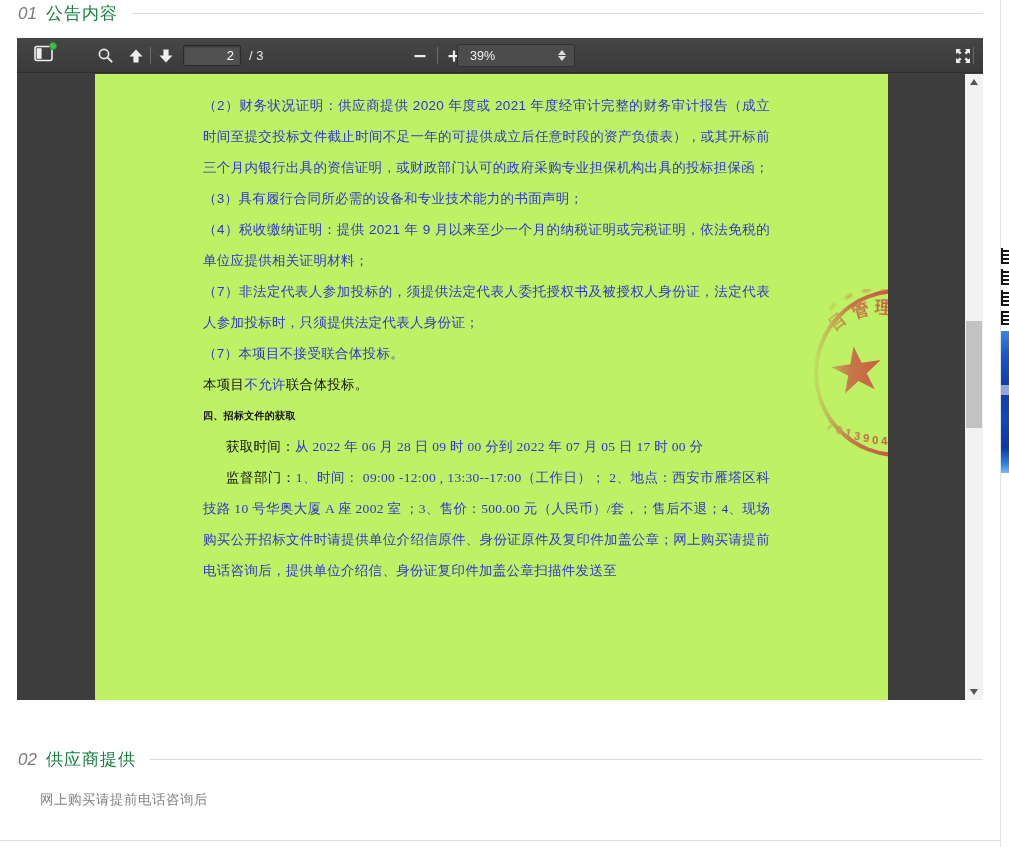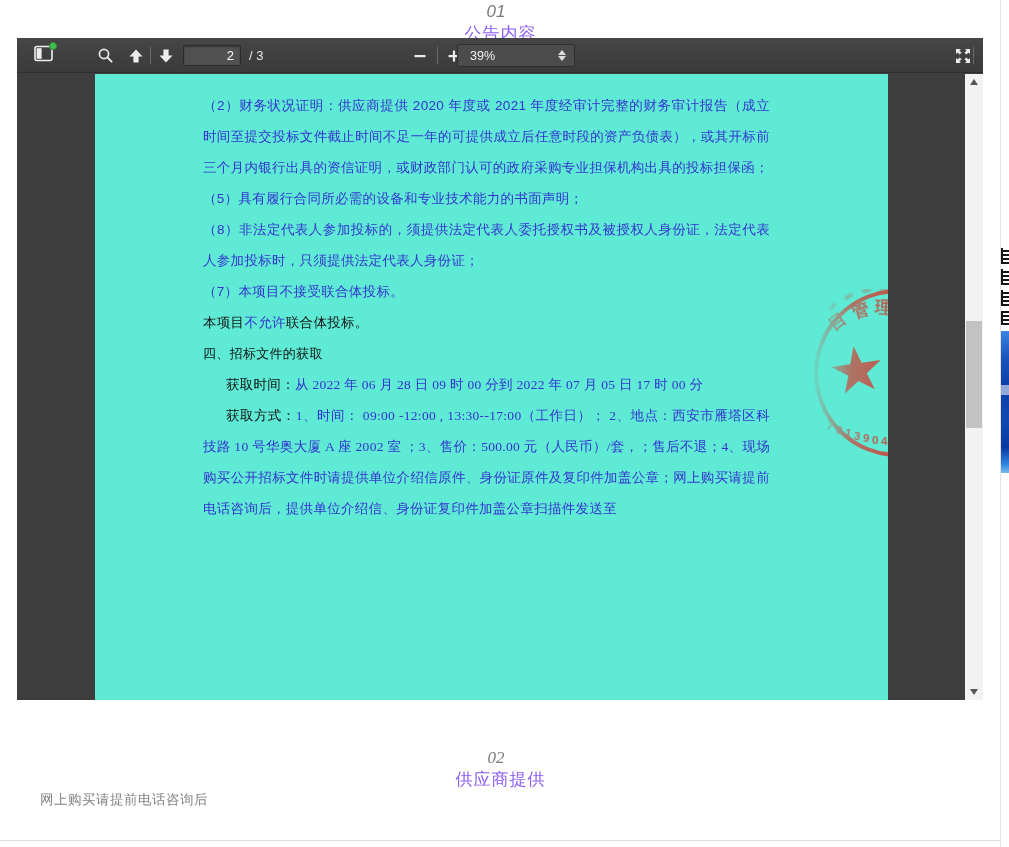--- a/index.html
+++ b/index.html
@@ -1,23 +1,23 @@
 <!DOCTYPE html>
 <html style="--doc-text-blue: #3434d0; --doc-text-black: #141414; --stamp-red: #c94b40; --toolbar-bg: #3e3e3e; --viewer-bg: #3d3d3d; --accent-green: #3fbf4e;"><head>
 <meta charset="utf-8">
 <style>
   * { margin:0; padding:0; box-sizing:border-box; }
   html,body { background:#fff; }
   body { font-family:"Liberation Sans","DejaVu Sans",sans-serif; }
   .screen { position:relative; width:1009px; height:847px; background:#fff; overflow:hidden; }
 
   
-  .sec-head { position:absolute; left:18px; right:26px; display:flex; align-items:center;flex-direction:column; }
+  .sec-head { position:absolute; left:18px; right:26px; display:flex; align-items:center; }
   .sec-num { font-style:italic; font-size:17px; color:#7a7a7a; margin-right:9px; }
-  .sec-title { font-size:17px; color:#8b5cf6; letter-spacing:1px; }
+  .sec-title { font-size:17px; color:#15803d; letter-spacing:1px; }
   .sec-line { flex:1; height:1px; background:#dcdcdc; margin-left:14px; }
   .dept-text { position:absolute; left:40px; top:791px; font-size:13.5px; color:#828282; letter-spacing:.5px; }
   .bottom-line { position:absolute; left:0; top:840px; width:1000px; height:1px; background:#dedede; }
   .panel-right-border { position:absolute; left:1000px; top:0; width:1px; height:847px; background:#e3e3e3; }
 
   
   .pdf-viewer { position:absolute; left:17px; top:38px; width:966px; height:662px; background:#3d3d3d; }
   .pdf-toolbar { position:absolute; left:0; top:0; width:100%; height:35px;
                  background:linear-gradient(#464646,#3a3a3a); border-bottom:1px solid #2e2e2e; }
   .tb-btn { position:absolute; top:0; height:35px; display:flex; align-items:center; justify-content:center; cursor:pointer; }
@@ -31,25 +31,25 @@
                  border:1px solid #303030; border-radius:2px; color:#f2f2f2; font-size:12.5px;
                  display:flex; align-items:center; padding:0 8px 0 12px; cursor:pointer; }
   .zoom-select .spin { margin-left:auto; display:flex; flex-direction:column; gap:1px; }
   .tri-up { width:0; height:0; border-left:4px solid transparent; border-right:4px solid transparent; border-bottom:5px solid #ddd; }
   .tri-dn { width:0; height:0; border-left:4px solid transparent; border-right:4px solid transparent; border-top:5px solid #ddd; }
   .green-dot { position:absolute; right:-4px; top:5px; width:8px; height:8px; border-radius:50%;
                background:var(--accent-green,#3fbf4e); border:1px solid #2f8f3a; }
 
   
   .pdf-body { position:absolute; left:0; top:36px; width:966px; height:626px; background:#3d3d3d; overflow:hidden; }
-  .pdf-page { position:absolute; left:78px; top:0; width:793px; height:626px; background:#5eead4; overflow:hidden; }
+  .pdf-page { position:absolute; left:78px; top:0; width:793px; height:626px; background:#bef264; overflow:hidden; }
   .doc { padding:16px 118px 0 108px; font-size:13.5px; line-height:31px; letter-spacing:.3px;
          text-align:justify; color:var(--doc-text-black,#141414); }
   .doc p { margin:0; }
-  .doc-heading { font-weight:normal; font-size:13px; }
+  .doc-heading { font-weight:bold; font-size:10px; }
   .doc-indent { text-indent:1.7em;font-family:Liberation Serif, serif; }
   .seg-blue { color:var(--doc-text-blue,#3434d0); }
   .seg-black { color:var(--doc-text-black,#141414); }
 
   
   .stamp { position:absolute; left:719px; top:215px; width:168px; height:168px; opacity:.92;
            -webkit-mask-image:linear-gradient(to right, rgba(0,0,0,.1) 0, rgba(0,0,0,.8) 22%, #000 45%);
            mask-image:linear-gradient(to right, rgba(0,0,0,.1) 0, rgba(0,0,0,.8) 22%, #000 45%); }
   .stamp-ring { position:absolute; inset:0; border:4px solid var(--stamp-red,#c94b40); border-radius:50%; filter:blur(.4px); }
   .stamp-star { position:absolute; left:17px; top:57px; width:52px; height:50px; background:var(--stamp-red,#c94b40);
@@ -151,27 +151,28 @@
           </g>
         </svg>
       </div>
       <div class="tb-sep" style="left:956px;"></div>
     </div>
 
     <div class="pdf-body">
       <div class="pdf-page">
         <div class="doc" id="doc-paragraphs">
             <p class=""><span class="seg-blue">（2）财务状况证明：供应商提供 2020 年度或 2021 年度经审计完整的财务审计报告（成立时间至提交投标文件截止时间不足一年的可提供成立后任意时段的资产负债表），或其开标前三个月内银行出具的资信证明，或财政部门认可的政府采购专业担保机构出具的投标担保函；</span></p>
-            <p class=""><span class="seg-blue">（5）具有履行合同所必需的设备和专业技术能力的书面声明；</span></p>
-            <p class=""><span class="seg-blue">（8）非法定代表人参加投标的，须提供法定代表人委托授权书及被授权人身份证，法定代表人参加投标时，只须提供法定代表人身份证；</span></p>
+            <p class=""><span class="seg-blue">（3）具有履行合同所必需的设备和专业技术能力的书面声明；</span></p>
+            <p class=""><span class="seg-blue">（4）税收缴纳证明：提供 2021 年 9 月以来至少一个月的纳税证明或完税证明，依法免税的单位应提供相关证明材料；</span></p>
+            <p class=""><span class="seg-blue">（7）非法定代表人参加投标的，须提供法定代表人委托授权书及被授权人身份证，法定代表人参加投标时，只须提供法定代表人身份证；</span></p>
             <p class=""><span class="seg-blue">（7）本项目不接受联合体投标。</span></p>
             <p class=""><span class="seg-black">本项目</span><span class="seg-blue">不允许</span><span class="seg-black">联合体投标。</span></p>
             <p class="doc-heading "><span class="seg-black">四、招标文件的获取</span></p>
             <p class="doc-indent"><span class="seg-black">获取时间：</span><span class="seg-blue">从 2022 年 06 月 28 日 09 时 00 分到 2022 年 07 月 05 日 17 时 00 分</span></p>
-            <p class="doc-indent"><span class="seg-black">获取方式：</span><span class="seg-blue">1、时间： 09:00 -12:00 , 13:30--17:00（工作日）； 2、地点：西安市雁塔区科技路 10 号华奥大厦 A 座 2002 室 ；3、售价：500.00 元（人民币）/套，；售后不退；4、现场购买公开招标文件时请提供单位介绍信原件、身份证原件及复印件加盖公章；网上购买请提前电话咨询后，提供单位介绍信、身份证复印件加盖公章扫描件发送至</span></p>
+            <p class="doc-indent"><span class="seg-black">监督部门：</span><span class="seg-blue">1、时间： 09:00 -12:00 , 13:30--17:00（工作日）； 2、地点：西安市雁塔区科技路 10 号华奥大厦 A 座 2002 室 ；3、售价：500.00 元（人民币）/套，；售后不退；4、现场购买公开招标文件时请提供单位介绍信原件、身份证原件及复印件加盖公章；网上购买请提前电话咨询后，提供单位介绍信、身份证复印件加盖公章扫描件发送至</span></p>
           </div>
 
         <div class="stamp" id="stamp">
           <div class="stamp-ring"></div>
           <div class="stamp-star"></div>
           <div class="stamp-dash" style="left:14px;top:16px;transform:rotate(-45deg);"></div>
           <div class="stamp-dash" style="left:30px;top:6px;transform:rotate(-30deg);"></div>
           <div class="stamp-dash" style="left:48px;top:0px;transform:rotate(-15deg);"></div>
           <div class="stamp-dash" style="left:66px;top:-2px;transform:rotate(-5deg);"></div>
         <span class="stamp-char" style="left: 15px; top: 21px; transform: rotate(-38deg);">目</span>
@@ -192,21 +193,21 @@
           <span class="sb-tri-up"></span>
         </div>
         <div class="sb-thumb"></div>
         <div class="sb-btn" style="top:610px;">
           <span class="sb-tri-dn"></span>
         </div>
       </div>
     </div>
   </div>
 
-  <div class="sec-head" style="top:748px;font-family:Liberation Serif, serif;">
+  <div class="sec-head" style="top:748px;">
     <span class="sec-num">02</span>
     <span class="sec-title">供应商提供</span>
     <span class="sec-line"></span>
   </div>
   <div class="dept-text">网上购买请提前电话咨询后</div>
 
   <div class="bottom-line"></div>
   <div class="panel-right-border"></div>
 
   <div class="edge-glyph" style="top:248px;"></div>

